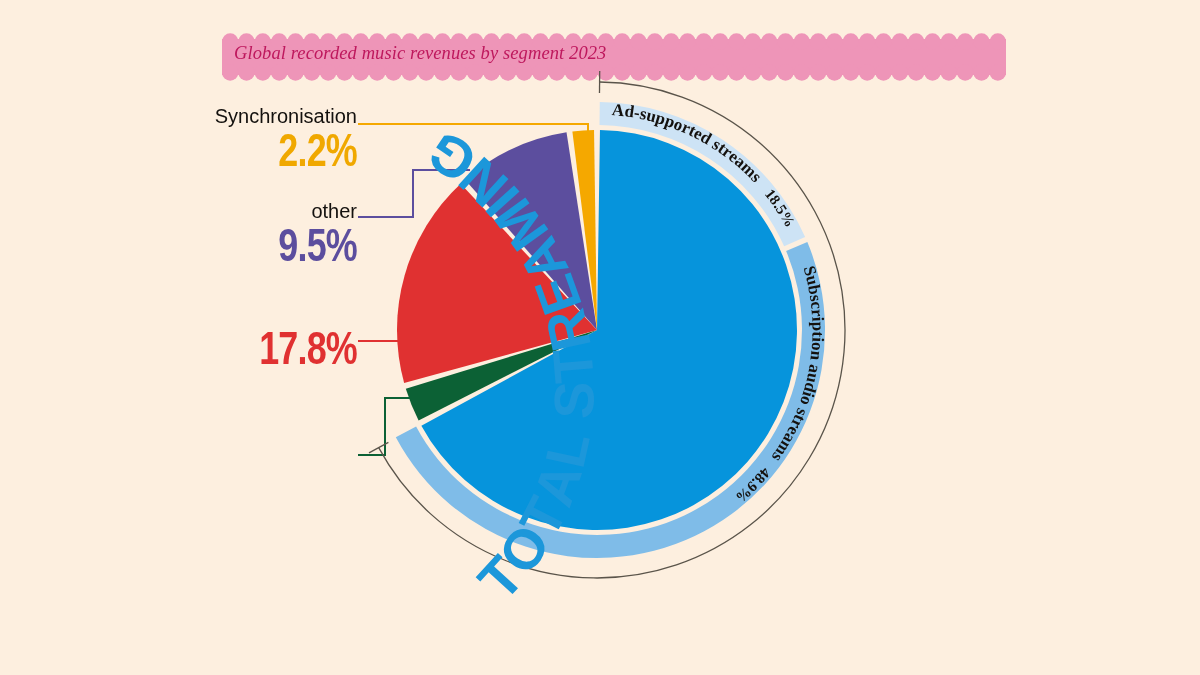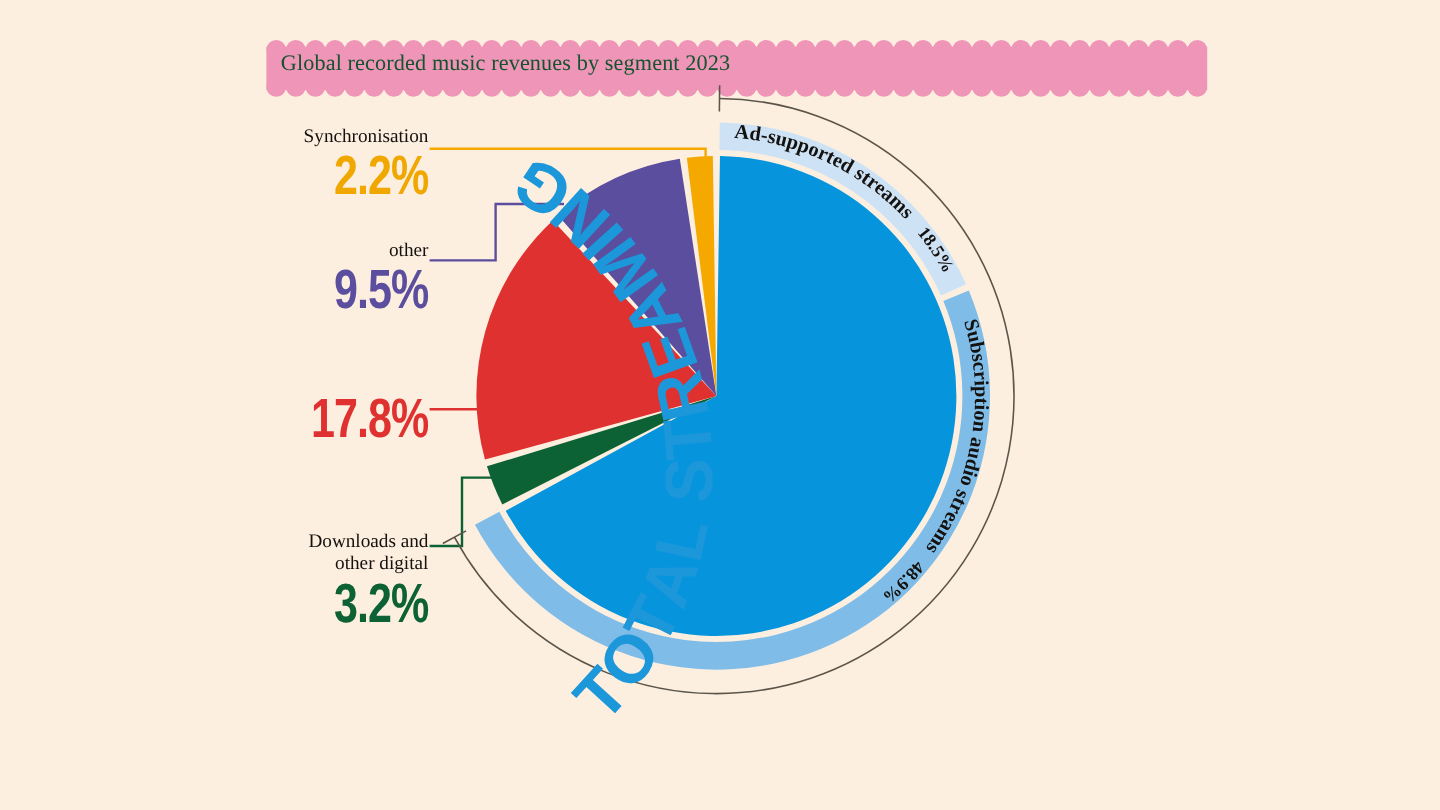--- a/index.html
+++ b/index.html
@@ -19,22 +19,22 @@
   .banner-text{
     position:absolute;left:12px;top:9px;
     font-family:"Liberation Serif", serif;
     font-size:18.5px;color:#FFFFFF;letter-spacing:.1px;
     white-space:nowrap;
   }
 
   
   .lbl{position:absolute;text-align:right;}
   .lbl .name{
-    font-family:Liberation Serif, serif;
-    font-size:16px;color:#14110E;line-height:1.12;
+    font-family:Liberation Sans, sans-serif;
+    font-size:20px;color:#14110E;line-height:1.12;
   }
   .lbl .pct{
     font-family:"Liberation Sans Narrow","Liberation Sans",sans-serif;
     font-weight:700;
     font-size:46px;line-height:.95;
     transform:scaleX(.78);transform-origin:100% 50%;
     letter-spacing:-1px;margin-top:2px;
   }
   #lbl-sync{left:175px;top:105px;width:182px;}
   #lbl-sync .pct{color:#F0A800;}
@@ -161,42 +161,37 @@
           <circle cx="661.5" cy="38.5" r="8.17"></circle>
           <circle cx="677.8" cy="38.5" r="8.17"></circle>
           <circle cx="694.2" cy="38.5" r="8.17"></circle>
           <circle cx="710.5" cy="38.5" r="8.17"></circle>
           <circle cx="726.8" cy="38.5" r="8.17"></circle>
           <circle cx="743.2" cy="38.5" r="8.17"></circle>
           <circle cx="759.5" cy="38.5" r="8.17"></circle>
           <circle cx="775.8" cy="38.5" r="8.17"></circle>
         </g>
     </svg>
-    <div class="banner-text" style="color: #14532d;">Global recorded music revenues by segment 2023</div>
+    <div class="banner-text" style="color: #be185d; font-style: italic;">Global recorded music revenues by segment 2023</div>
   </div>
 
   <div class="lbl" id="lbl-sync">
     <div class="name">Synchronisation</div>
     <div class="pct">2.2%</div>
   </div>
 
   <div class="lbl" id="lbl-perf">
     <div class="name">other</div>
     <div class="pct">9.5%</div>
   </div>
 
   <div class="lbl" id="lbl-phys">
     <div class="pct">17.8%</div>
   </div>
 
-  <div class="lbl" id="lbl-dl">
-    <div class="name">Downloads and</div>
-    <div class="name">other digital</div>
-    <div class="pct">3.2%</div>
-  </div>
 
   <svg id="pie-svg" width="1200" height="675" viewBox="0 0 1200 675" style="position:absolute;left:0;top:0;">
 
     <g id="leaders" fill="none" stroke-width="2">
         <polyline points="358,124 588,124 588,150" stroke="#F5A800" fill="none" stroke-width="2"></polyline>
         <polyline points="358,217 413,217 413,170 470,170" stroke="#5C4E9E" fill="none" stroke-width="2"></polyline>
         <polyline points="358,341 437,341" stroke="#E03131" fill="none" stroke-width="2"></polyline>
         <polyline points="358,455 385,455 385,398 452,398" stroke="#0C6135" fill="none" stroke-width="2"></polyline>
       </g>
 

